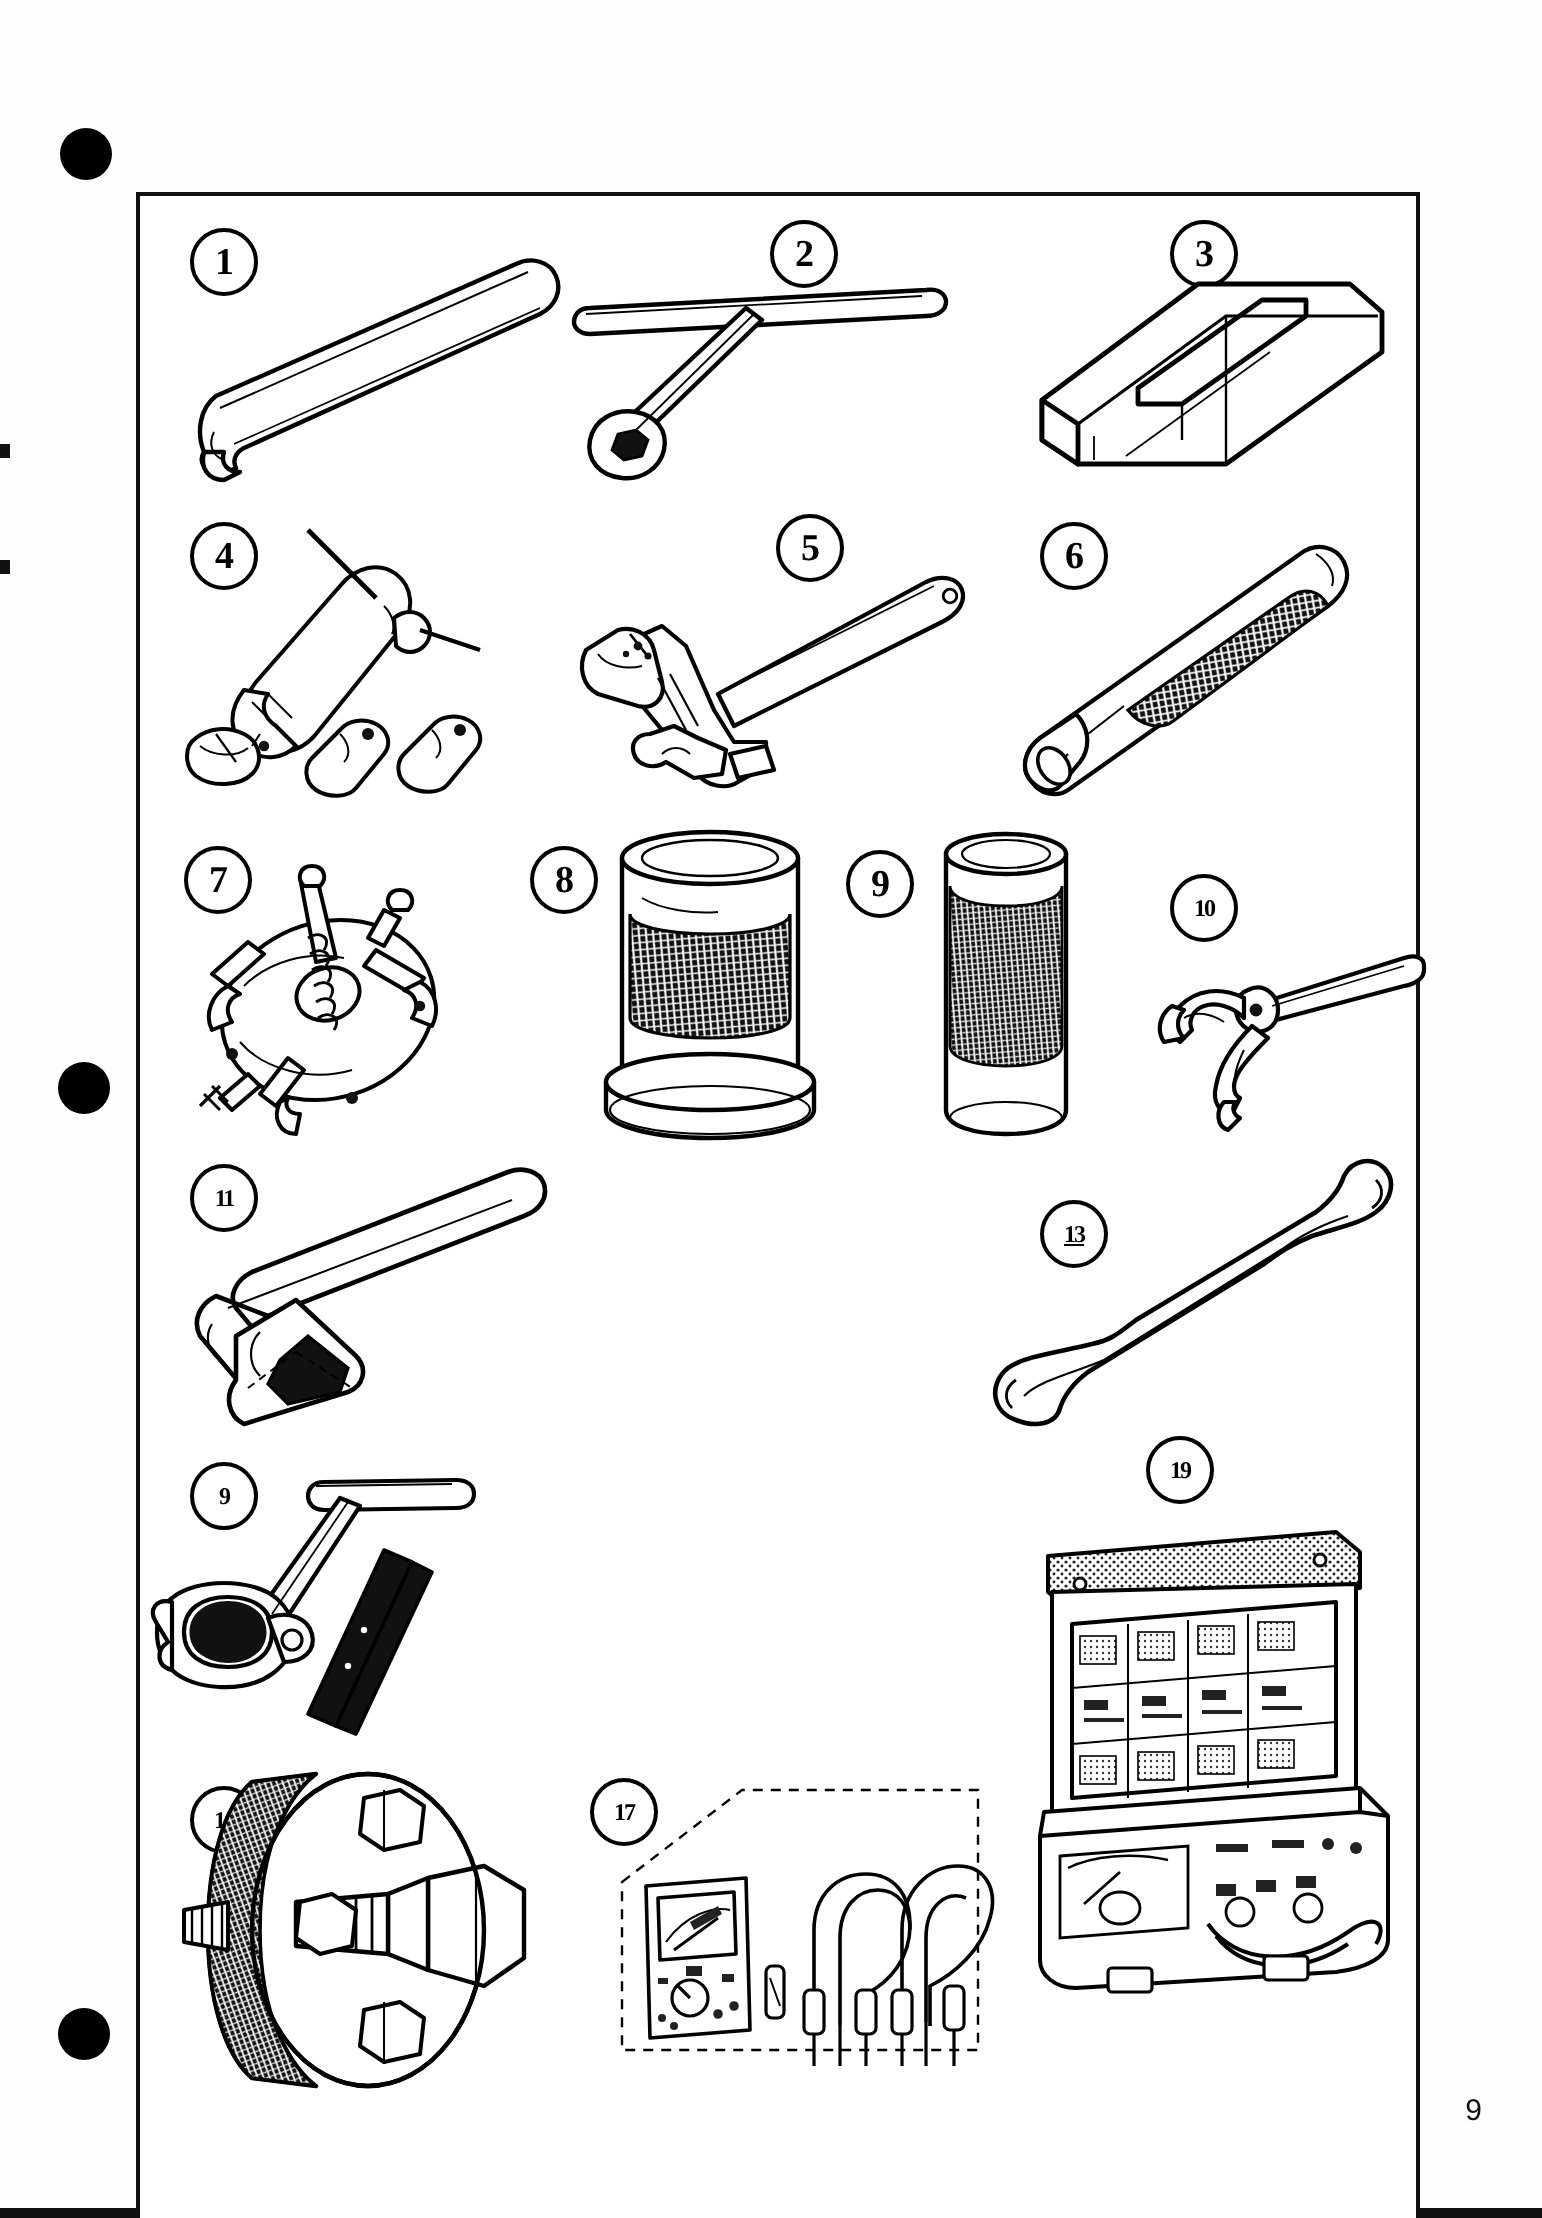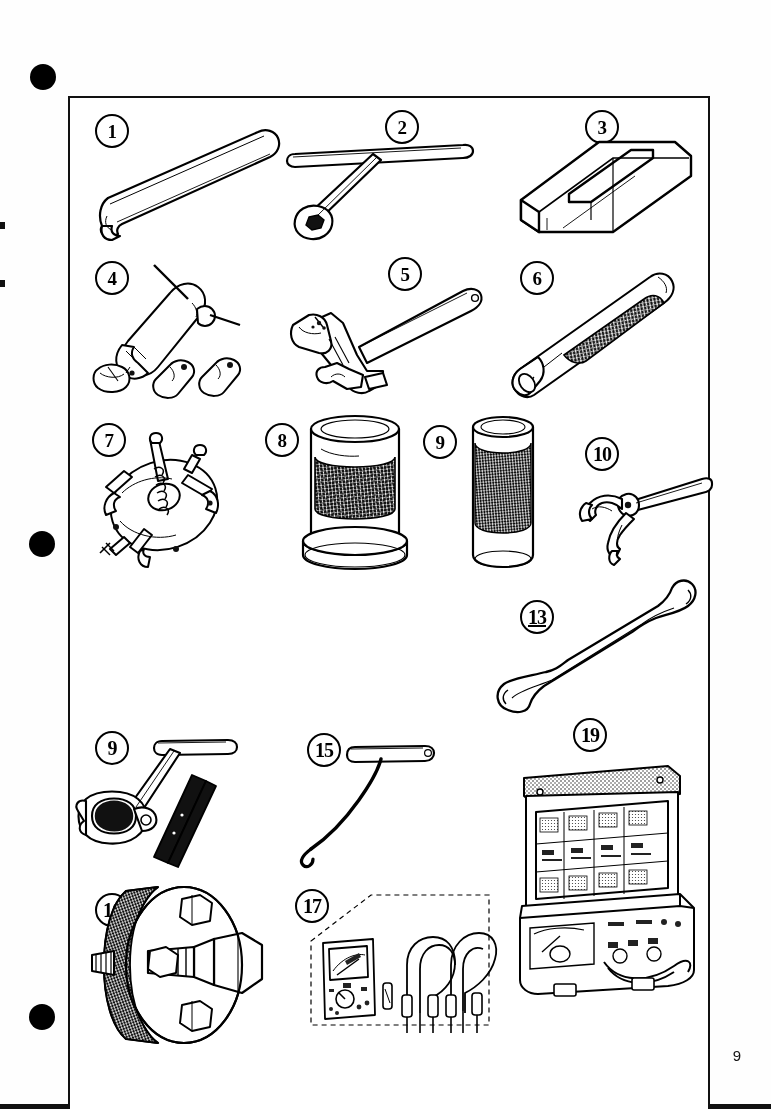--- a/index.html
+++ b/index.html
@@ -57,21 +57,21 @@
     border-radius:50%;
     display:flex;align-items:center;justify-content:center;
     font-family:"Liberation Serif", serif;
     font-size:19px;
     font-weight:700;
     color:#000;
     background:#fff;
     letter-spacing:-0.5px;
     line-height:1;
   }
-  .idx.wide{font-size:20px;letter-spacing:-1px;}
+  .idx.wide{font-size:12px;letter-spacing:-1px;}
   .art{position:absolute;}
   .art svg{display:block;overflow:visible;}
   .page-number{
     position:absolute;
     right:30px;bottom:45px;
     font-family:"Liberation Sans", sans-serif;
     font-size:15px;
     color:#111;
   }
   .hatch-dark{fill:#111;}
@@ -361,20 +361,40 @@
               <path d="M42 84 C38 88 38 96 44 98 L50 92 C46 90 46 86 48 84 Z"></path>
             </g>
             <path d="M66 36 L132 16" fill="none" stroke="#000" stroke-width="0.9"></path>
             <circle cx="58" cy="38" r="3.2" fill="#111"></circle>
             <path d="M22 42 C28 38 36 40 42 44" fill="none" stroke="#000" stroke-width="1"></path>
             <path d="M52 58 C48 66 46 74 48 80" fill="none" stroke="#000" stroke-width="1"></path>
           </svg>
         </div>
       </div>
 
+      <div class="tool-cell" style="left:0;top:480px;width:220px;height:145px;">
+        <div class="idx wide" style="left:25px;top:4px;">11</div>
+        <div class="art" style="left:8px;top:4px;">
+          <svg width="200" height="135" viewBox="0 0 200 135">
+            <g fill="#fff" stroke="#000" stroke-width="2.3" stroke-linejoin="round">
+
+              <path d="M30 66 C22 70 18 78 22 86 L44 112 L60 96 L40 72 C36 66 40 58 48 54 L176 4 C184 1 192 4 194 10 C196 17 192 23 184 26 L56 76 Z"></path>
+
+              <path d="M40 108 C34 116 36 126 44 130 L96 114 C104 111 106 102 100 96 L70 68 L40 86 Z"></path>
+            </g>
+
+            <path d="M62 98 L76 86 L96 102 L92 114 L66 120 L56 110 Z" fill="#111" stroke="#000" stroke-width="1.6"></path>
+            <path d="M52 84 C46 90 46 100 52 106" fill="none" stroke="#000" stroke-width="1.1"></path>
+            <path d="M36 72 L178 18" fill="none" stroke="#000" stroke-width="1"></path>
+            <path d="M46 112 L70 94" fill="none" stroke="#000" stroke-width="1" stroke-dasharray="4 3"></path>
+            <path d="M70 94 L98 112" fill="none" stroke="#000" stroke-width="1" stroke-dasharray="4 3"></path>
+            <path d="M28 80 C24 86 26 94 32 98" fill="none" stroke="#000" stroke-width="1.1"></path>
+          </svg>
+        </div>
+      </div>
 
 
       <div class="tool-cell" style="left:420px;top:480px;width:222px;height:145px;">
         <div class="idx wide" style="left:30px;top:22px;text-decoration:underline;">13</div>
         <div class="art" style="left:0px;top:0px;">
           <svg width="215" height="140" viewBox="0 0 215 140">
             <g fill="#fff" stroke="#000" stroke-width="2.3" stroke-linejoin="round">
               <path d="M18 132 C6 128 4 114 14 106 C22 100 40 98 56 94 C66 92 70 88 78 82 L168 28 C176 22 180 16 182 10 C186 2 196 0 202 6 C208 12 206 22 198 28 C190 34 178 36 166 40 C156 44 150 48 142 54 L54 108 C46 114 42 120 40 126 C38 134 28 136 18 132 Z"></path>
             </g>
             <path d="M22 120 C30 112 48 108 62 102 L152 46 C160 40 172 34 184 30" fill="none" stroke="#000" stroke-width="1.1"></path>
@@ -410,34 +430,20 @@
               <path d="M130 52 L140 57 L102 138 L92 134 Z" fill="#111"></path>
             </g>
             <circle cx="106" cy="86" r="1.6" fill="#fff"></circle>
             <circle cx="98" cy="104" r="1.6" fill="#fff"></circle>
             <path d="M82 14 L150 13" fill="none" stroke="#000" stroke-width="0.9"></path>
             <path d="M98 22 L60 78" fill="none" stroke="#000" stroke-width="0.9"></path>
           </svg>
         </div>
       </div>
 
-      <div class="tool-cell" style="left:215px;top:625px;width:215px;height:150px;">
-        <div class="idx wide" style="left:22px;top:10px;">15</div>
-        <div class="art" style="left:4px;top:8px;">
-          <svg width="190" height="140" viewBox="0 0 190 140">
-            <g fill="#fff" stroke="#000" stroke-width="2.2" stroke-linejoin="round">
-              <path d="M66 16 C60 16 58 20 58 24 C58 28 61 31 66 31 L136 30 C142 30 145 26 145 22 C145 18 142 15 136 15 Z"></path>
-            </g>
-            <path d="M92 28 C88 44 60 92 22 118" fill="none" stroke="#000" stroke-width="3.4" stroke-linecap="round"></path>
-            <path d="M22 118 C14 124 10 130 14 134 C18 138 24 134 24 128" fill="none" stroke="#000" stroke-width="3.2" stroke-linecap="round"></path>
-            <path d="M62 18 L134 17" fill="none" stroke="#000" stroke-width="0.9"></path>
-            <circle cx="139" cy="22" r="3.4" fill="none" stroke="#000" stroke-width="1.2"></circle>
-          </svg>
-        </div>
-      </div>
 
       <div class="tool-cell" style="left:430px;top:620px;width:212px;height:280px;">
         <div class="idx wide" style="left:73px;top:0px;">19</div>
         <div class="art" style="left:8px;top:38px;">
           <svg width="195" height="240" viewBox="0 0 195 240">
             <defs>
               <pattern id="stipple18" width="4" height="4" patternUnits="userSpaceOnUse">
                 <rect width="4" height="4" fill="#fff"></rect>
                 <circle cx="1" cy="1" r="0.8" fill="#222"></circle>
                 <circle cx="3" cy="3" r="0.7" fill="#222"></circle>

